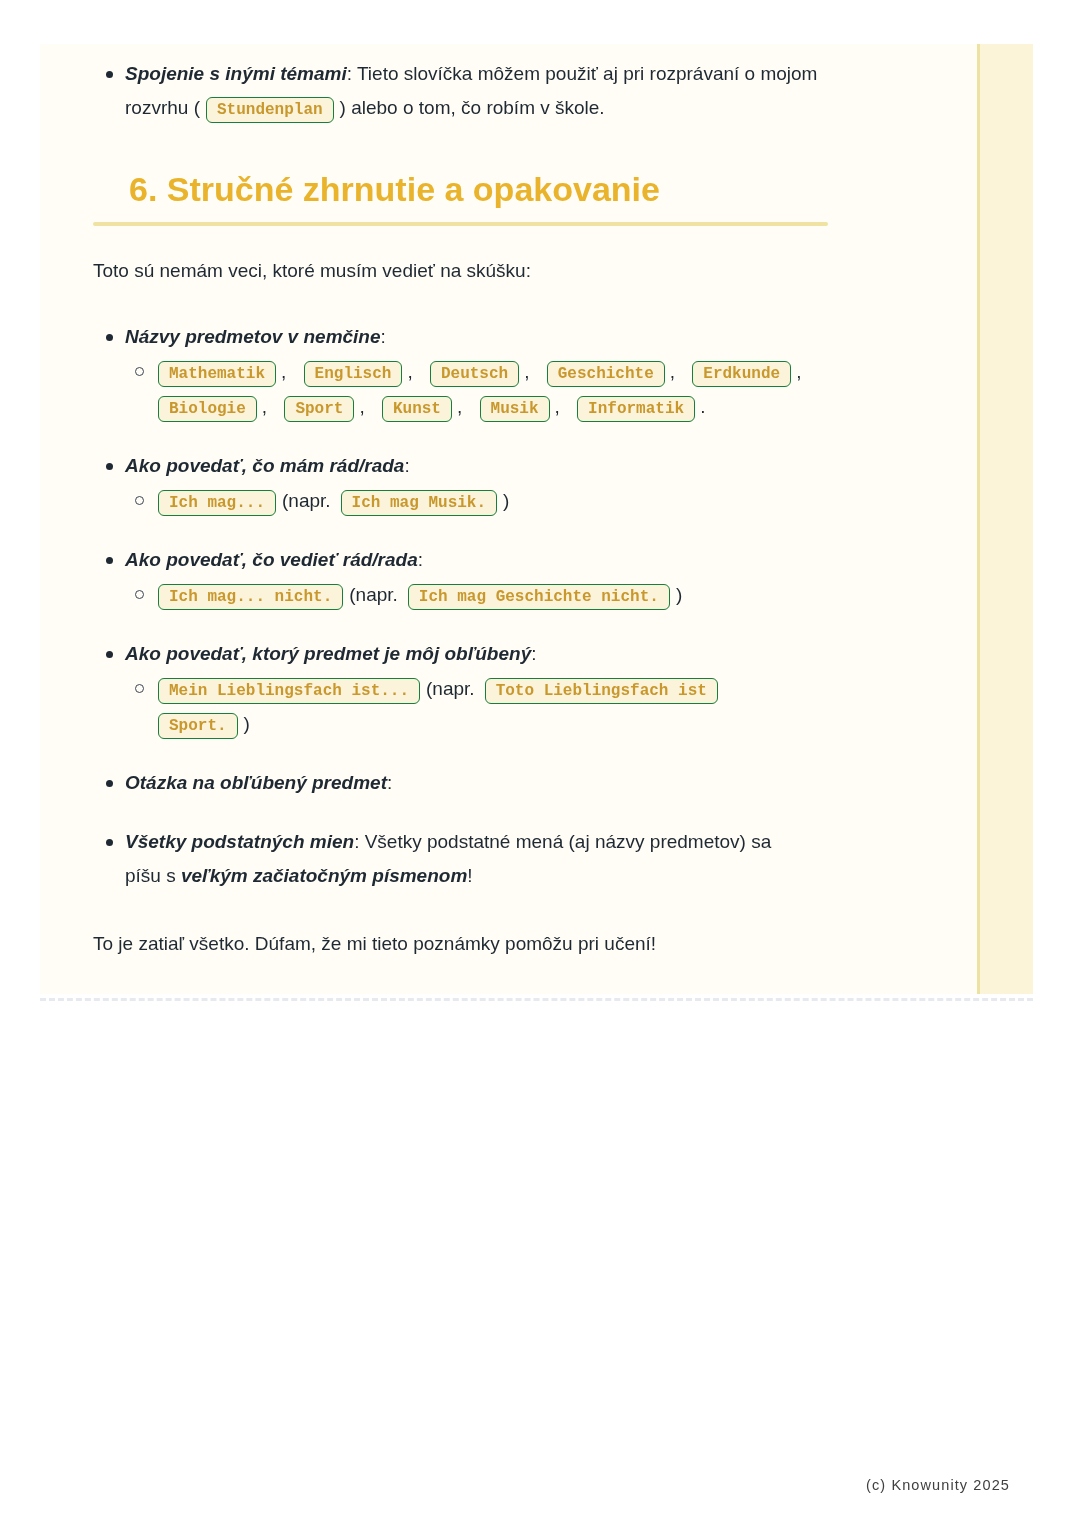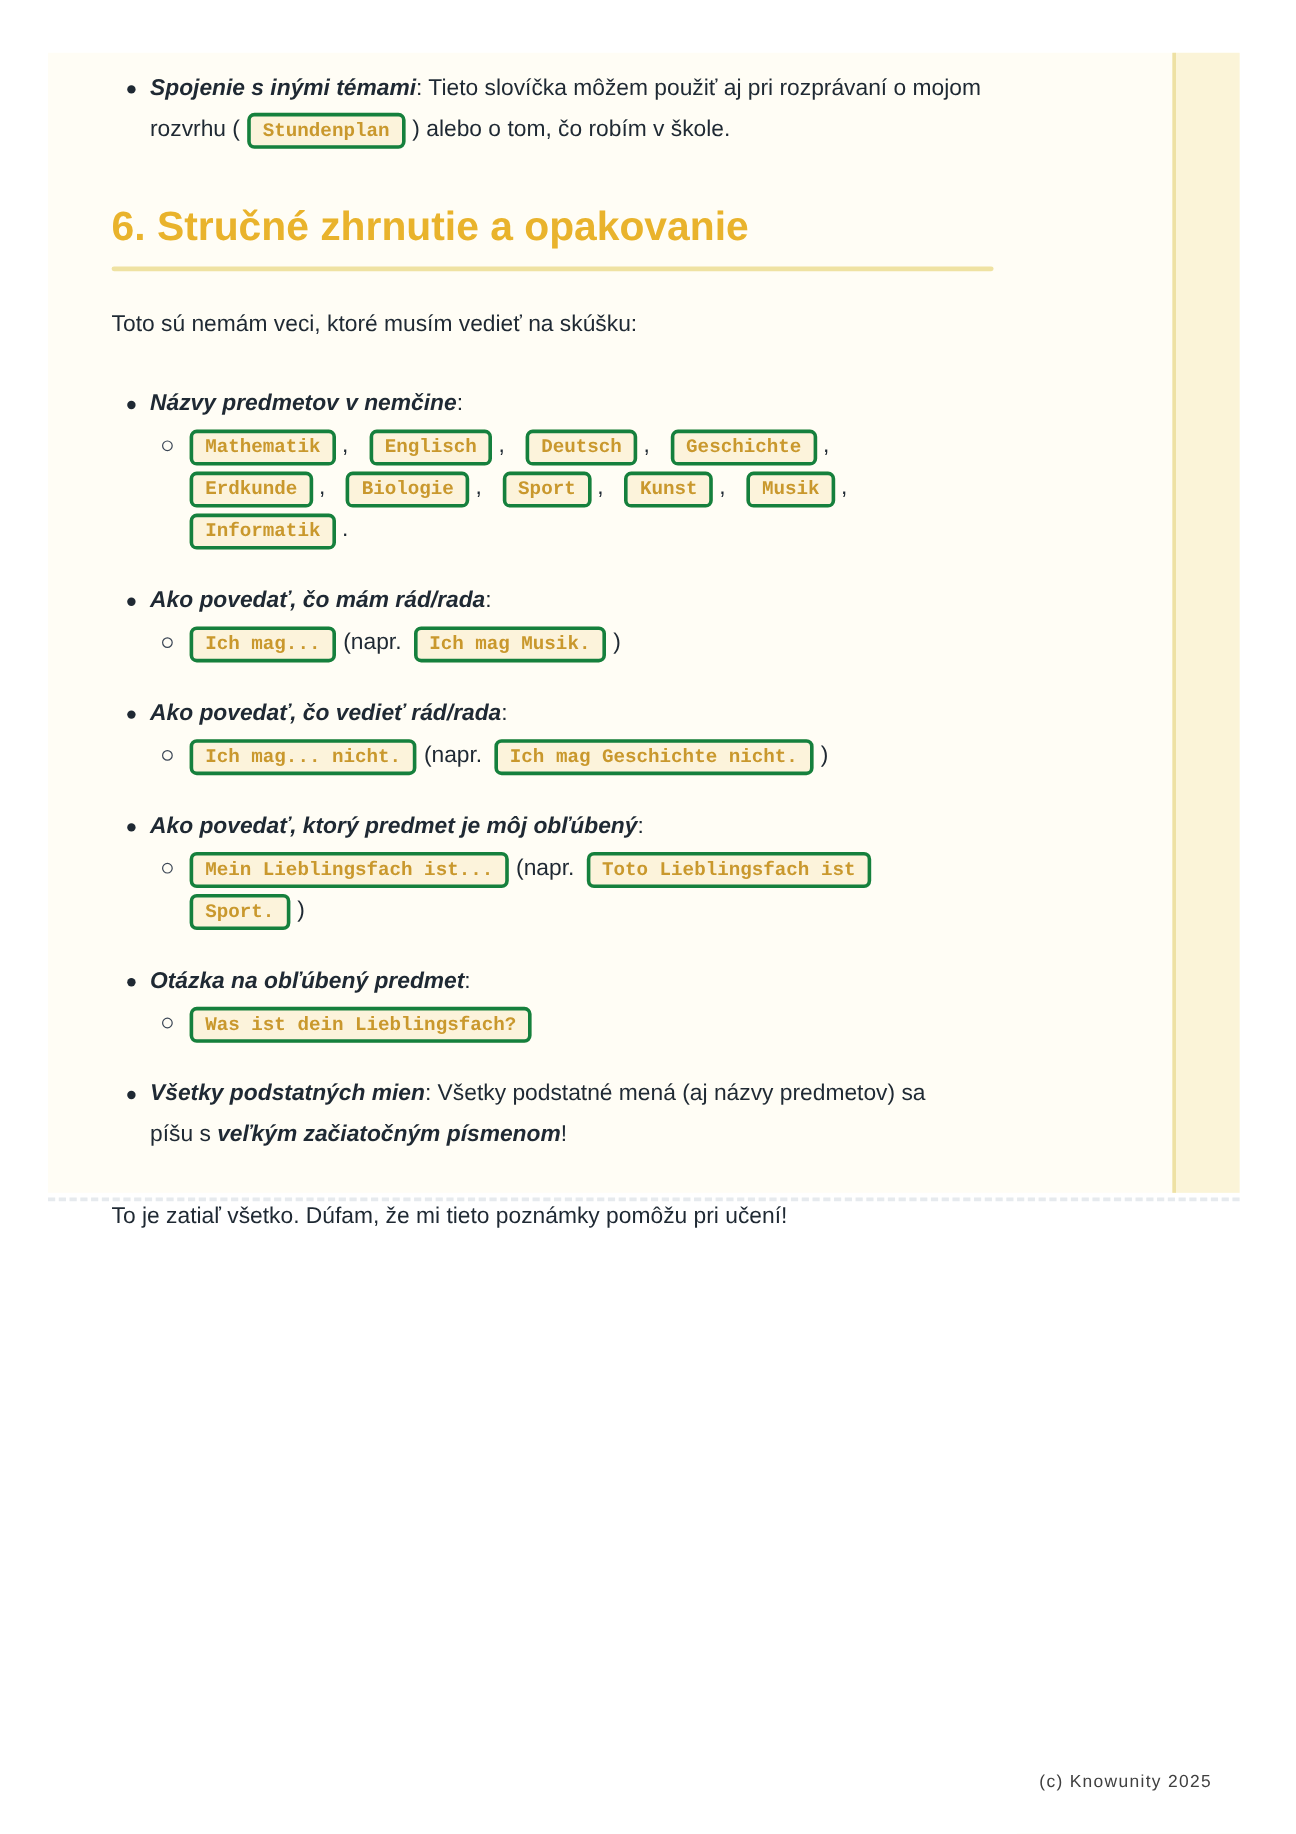--- a/index.html
+++ b/index.html
@@ -54,20 +54,21 @@
   strong { font-weight:bold;font-style:italic; }
 
   .top-item { margin-top:13px; }
 
   .title {
     font-size:34px;
     line-height:40px;
     font-weight:bold;
     color:#e9b32c;
     margin-top:44px;
+    margin-left:36px;
   }
   .rule {
     height:4px;
     background:#efe2a2;
     border-radius:2px;
     margin-top:13px;
   }
   .intro { margin-top:28px; }
   .list { margin-top:32px; }
   .item { margin-top:25px; }
@@ -90,21 +91,21 @@
   }
   .li2-body { flex:1; min-width:0; line-height:35px; }
 
   .chip {
     font-family:"Liberation Mono", "DejaVu Sans Mono", monospace;
     font-size:16px;
     font-weight:bold;
     line-height:23px;
     color:#c9982d;
     background:#fcf3db;
-    border:3px solid #15803d;
+    border:1px solid #15803d;
     border-radius:6px;
     padding:3px 10px;
     white-space:nowrap;
   }
   .chip-inline { margin:0 6px; }
   .chip-wrap {
     white-space:normal;
     box-decoration-break:clone;
     -webkit-box-decoration-break:clone;
   }
@@ -204,26 +205,20 @@
               <code class="chip">Mein Lieblingsfach ist...</code><span class="napr">(napr.</span><code class="chip chip-wrap"><span>Toto Lieblingsfach ist</span><br><span>Sport.</span></code><span class="close">)</span>
             </div>
           </div>
         </div>
       </div>
 
       <div class="item li1">
         <span class="m1"></span>
         <div class="li1-body">
           <p><strong>Otázka na obľúbený predmet</strong><span>:</span></p>
-          <div class="li2">
-            <span class="m2"></span>
-            <div class="li2-body">
-              <code class="chip">Was ist dein Lieblingsfach?</code>
-            </div>
-          </div>
         </div>
       </div>
 
       <div class="item li1">
         <span class="m1"></span>
         <div class="li1-body">
           <p class="cap-text"><strong>Všetky podstatných mien</strong><span>: Všetky podstatné mená (aj názvy predmetov) sa píšu s </span><strong>veľkým začiatočným písmenom</strong><span>!</span></p>
         </div>
       </div>
 

